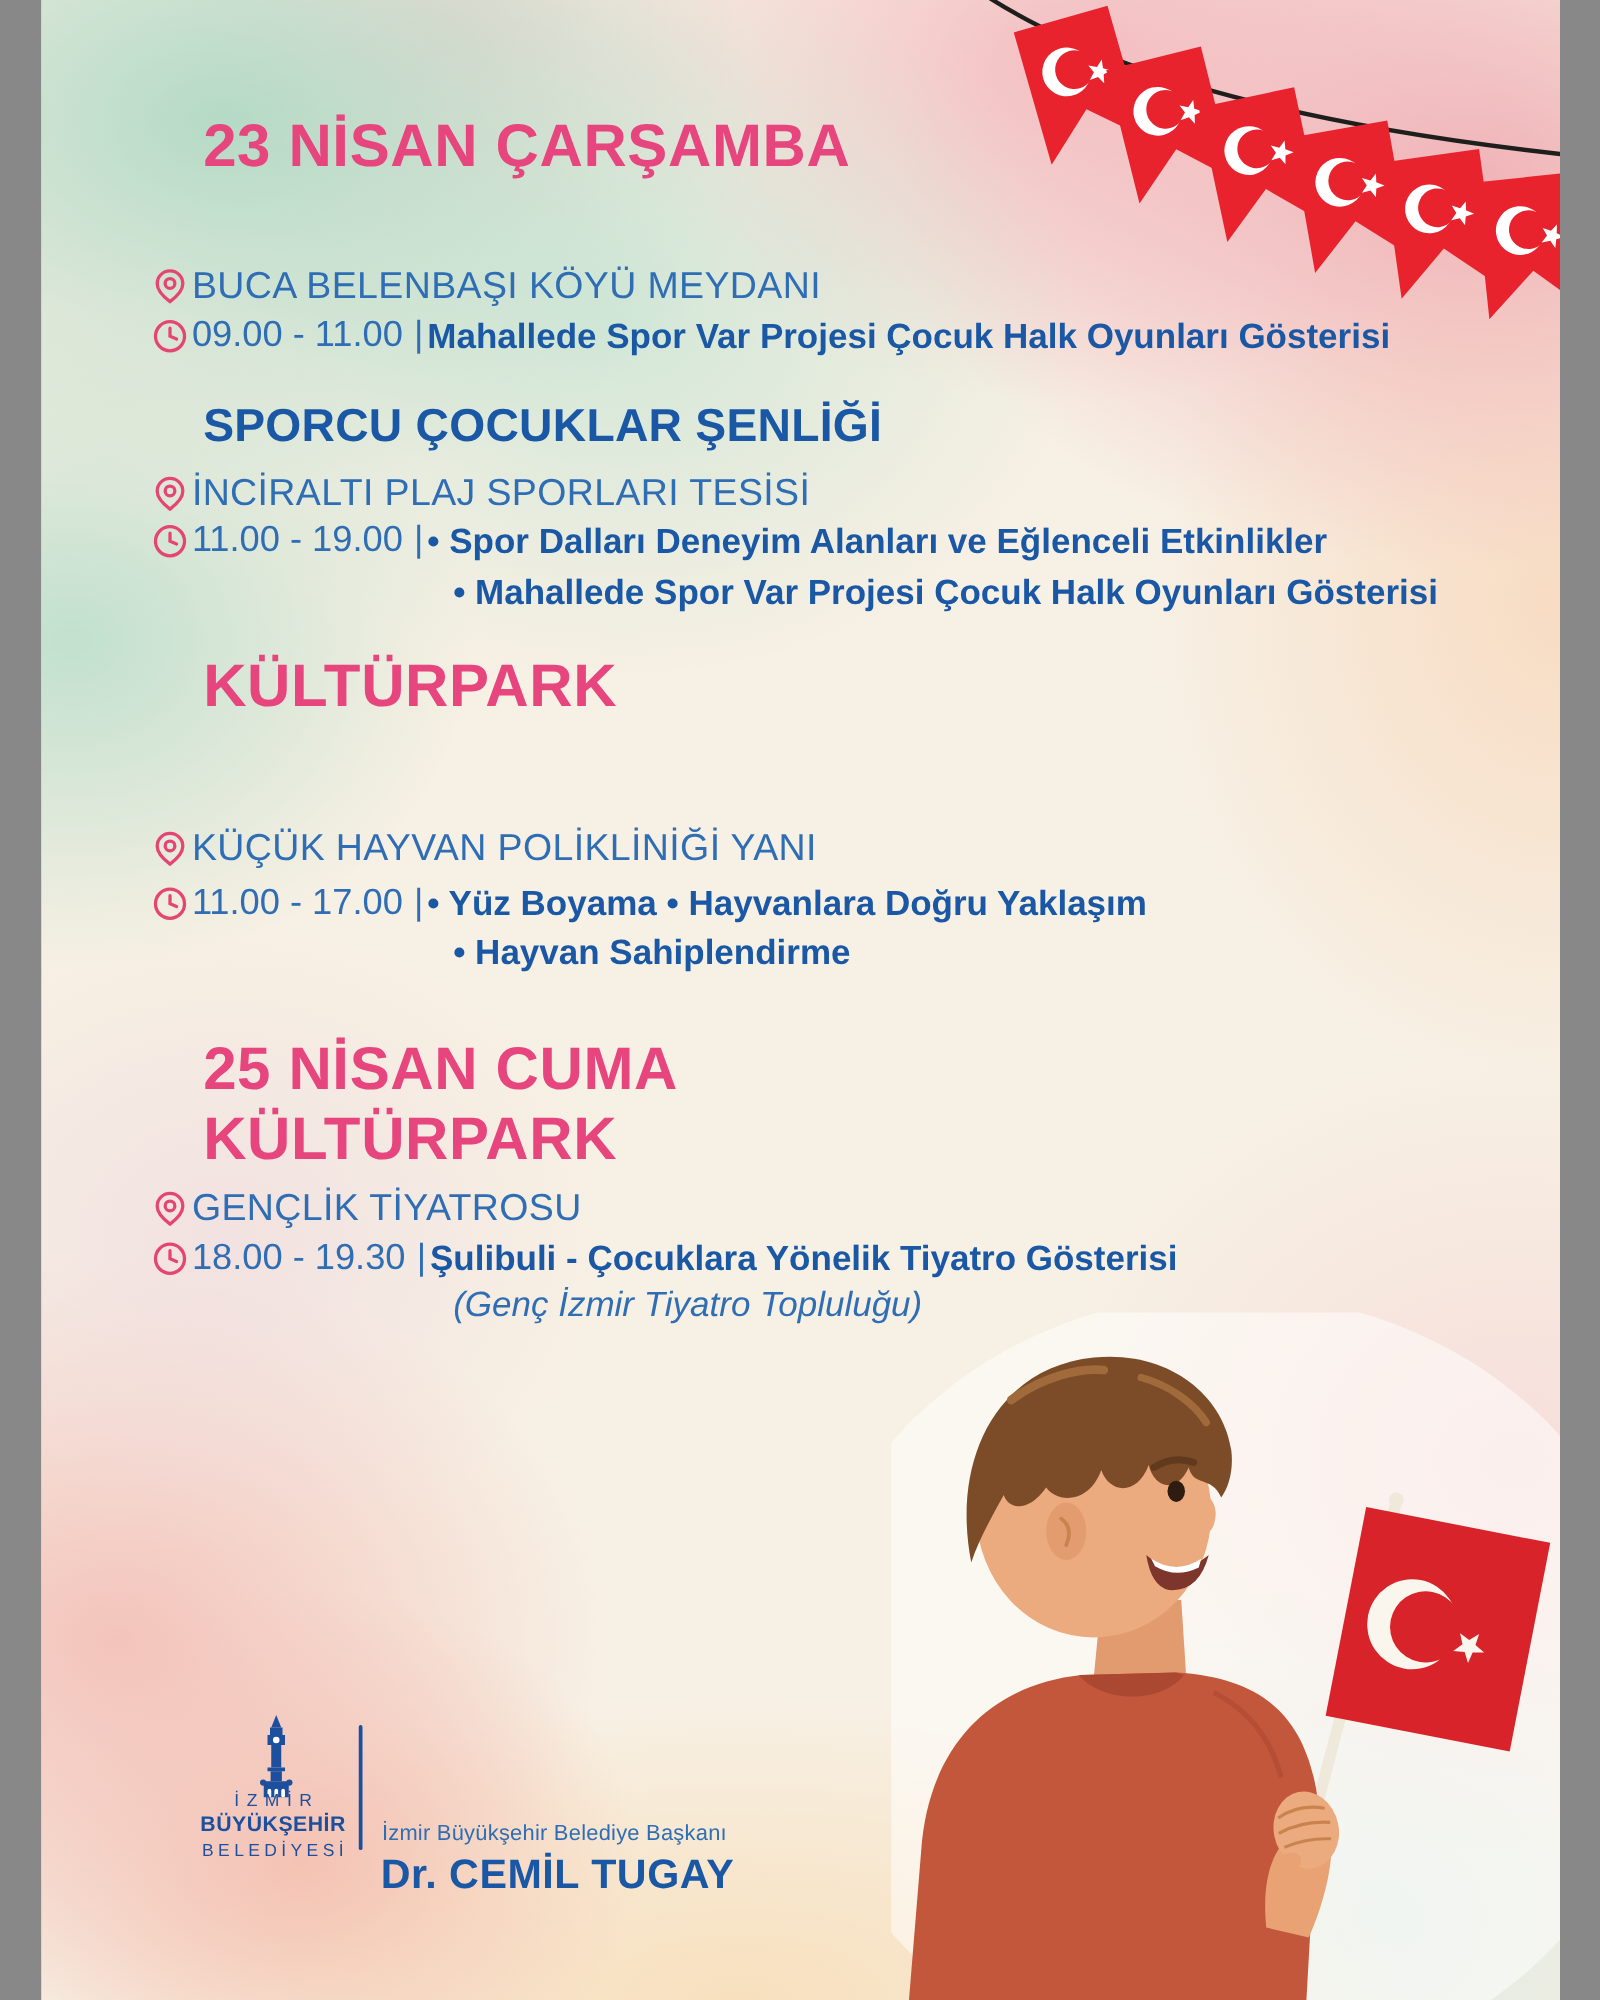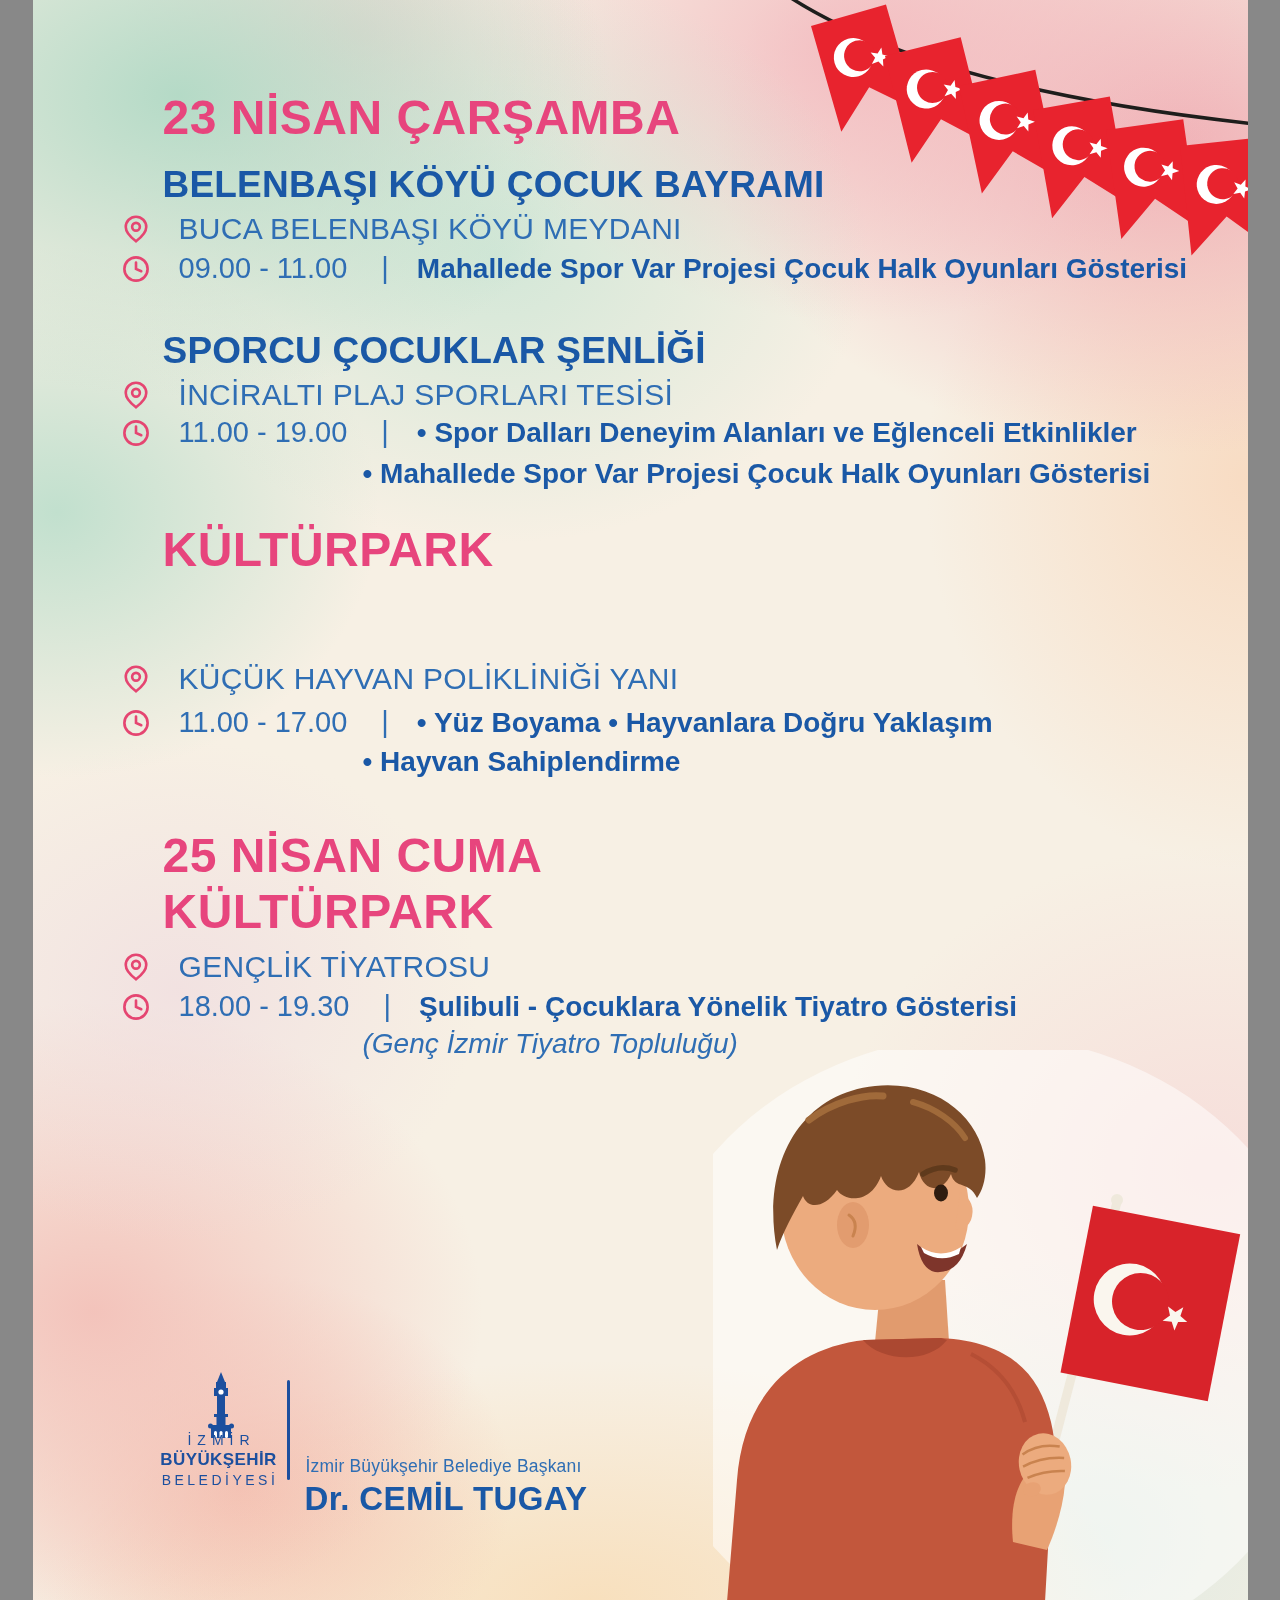--- a/index.html
+++ b/index.html
@@ -18,21 +18,21 @@
       radial-gradient(540px 430px at 5% 82%,  rgba(243,193,185,.95), rgba(243,193,185,0) 72%),
       radial-gradient(380px 300px at 17% 93%, rgba(244,185,168,.8),  rgba(244,185,168,0) 72%),
       radial-gradient(720px 320px at 46% 100%,rgba(248,222,185,.9),  rgba(248,222,185,0) 75%),
       radial-gradient(500px 430px at 97% 73%, rgba(246,216,215,.75), rgba(246,216,215,0) 75%),
       radial-gradient(430px 390px at 88% 96%, rgba(206,229,223,.55), rgba(206,229,223,0) 75%),
       #F7F0E4;
   }
   .abs{position:absolute;}
   .day{left:130px;color:#E7457D;font-weight:800;font-size:48px;line-height:56px;letter-spacing:.5px;}
   .etitle{left:130px;color:#1A58A6;font-weight:800;font-size:37px;letter-spacing:.2px;}
-  .row{left:88px;display:flex;align-items:center;gap:28px;}
+  .row{left:88px;display:flex;align-items:center;gap:3px;}
   .row .icn{width:30px;height:30px;flex:0 0 30px;}
   .loc{color:#2F6EB4;font-size:30px;letter-spacing:.3px;}
   .time{color:#2F6EB4;font-size:29px;}
   .pipe{color:#2F6EB4;font-size:29px;margin-left:6px;}
   .desc{color:#1A58A6;font-weight:700;font-size:28px;}
   .cont{left:330px;color:#1A58A6;font-weight:700;font-size:28px;}
   .note{left:330px;color:#2F6EB4;font-style:italic;font-size:28px;}
   .logo-text{left:126px;top:1432px;width:120px;text-align:center;color:#1C4F9E;}
   .logo-text .l1{font-size:14px;letter-spacing:6px;margin-left:6px;}
   .logo-text .l2{font-size:17px;font-weight:800;letter-spacing:.4px;margin-top:2px;}
@@ -59,41 +59,40 @@
     <use href="#pennant" transform="translate(78,26) rotate(-16)"></use>
     <use href="#pennant" transform="translate(152,56) rotate(-14)"></use>
     <use href="#pennant" transform="translate(226,86) rotate(-12)"></use>
     <use href="#pennant" transform="translate(300,110) rotate(-10)"></use>
     <use href="#pennant" transform="translate(373,130) rotate(-8)"></use>
     <use href="#pennant" transform="translate(447,146) rotate(-6)"></use>
   </svg>
 
   <div class="abs day" style="top:90px">23 NİSAN ÇARŞAMBA</div>
 
-  <div class="abs etitle" style="top:164px">BELENBAŞI KÖYÜ ÇOCUK BAYRAMI</div>
 
   <div class="abs row" style="top:212px">
     <svg class="icn" viewBox="0 0 24 24">
       <path d="M12,2.2 C7.4,2.2 3.8,5.9 3.8,10.4 C3.8,14.3 7.2,18.2 12,21.8 C16.8,18.2 20.2,14.3 20.2,10.4 C20.2,5.9 16.6,2.2 12,2.2 Z" fill="none" stroke="#E54571" stroke-width="2.1"></path>
       <circle cx="12" cy="10.2" r="3.1" fill="none" stroke="#E54571" stroke-width="2.1"></circle>
     </svg>
     <span class="loc">BUCA BELENBAŞI KÖYÜ MEYDANI</span>
   </div>
 
   <div class="abs row" style="top:252px">
     <svg class="icn" viewBox="0 0 24 24">
       <circle cx="12" cy="12" r="9.3" fill="none" stroke="#E54571" stroke-width="2.1"></circle>
       <path d="M12,6.8 L12,12 L16.2,13.8" fill="none" stroke="#E54571" stroke-width="2.1" stroke-linecap="round"></path>
     </svg>
     <span class="time">09.00 - 11.00</span>
     <span class="pipe">|</span>
     <span class="desc">Mahallede Spor Var Projesi Çocuk Halk Oyunları Gösterisi</span>
   </div>
 
-  <div class="abs etitle" style="top:330px">SPORCU ÇOCUKLAR ŞENLİĞİ</div>
+  <div class="abs etitle" style="top:320px">SPORCU ÇOCUKLAR ŞENLİĞİ</div>
 
   <div class="abs row" style="top:378px">
     <svg class="icn" viewBox="0 0 24 24">
       <path d="M12,2.2 C7.4,2.2 3.8,5.9 3.8,10.4 C3.8,14.3 7.2,18.2 12,21.8 C16.8,18.2 20.2,14.3 20.2,10.4 C20.2,5.9 16.6,2.2 12,2.2 Z" fill="none" stroke="#E54571" stroke-width="2.1"></path>
       <circle cx="12" cy="10.2" r="3.1" fill="none" stroke="#E54571" stroke-width="2.1"></circle>
     </svg>
     <span class="loc">İNCİRALTI PLAJ SPORLARI TESİSİ</span>
   </div>
 
   <div class="abs row" style="top:416px">

